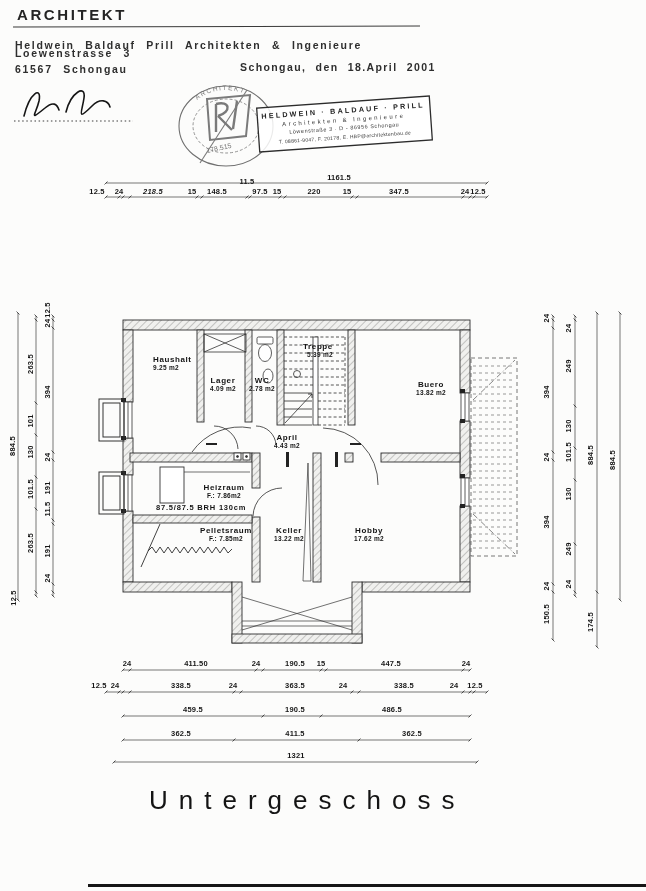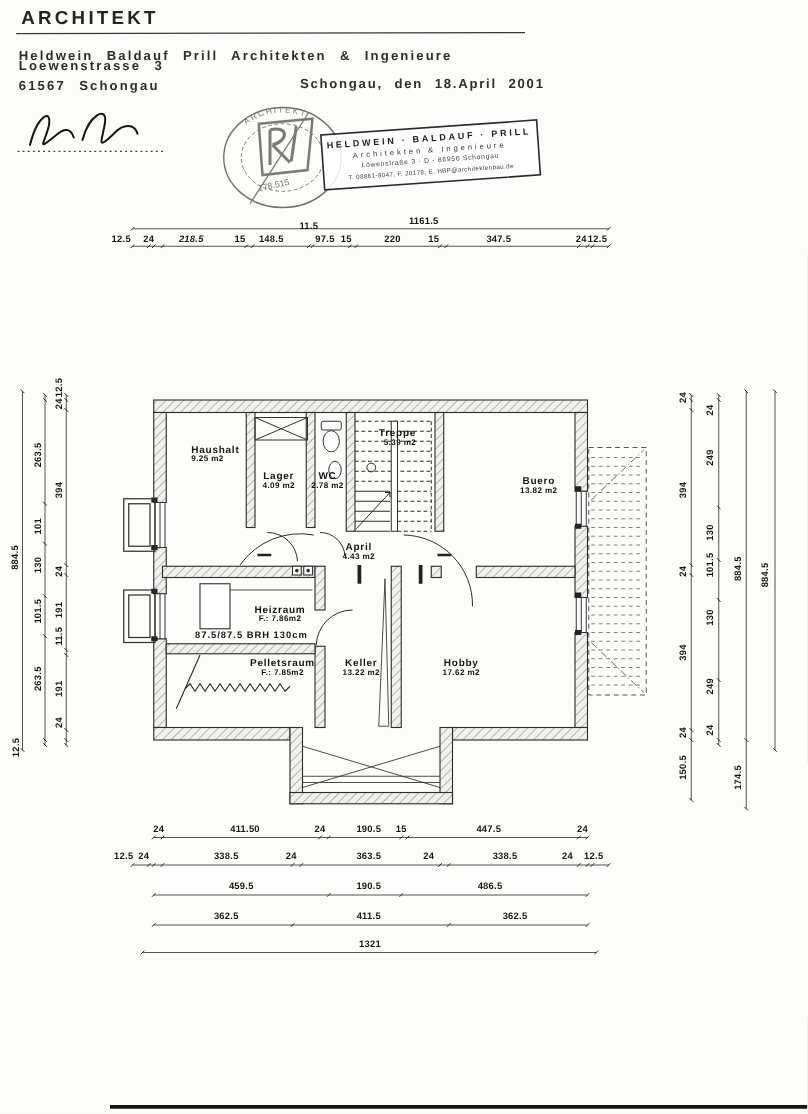--- a/index.html
+++ b/index.html
@@ -364,15 +364,16 @@
         <span class="rn">Keller</span>
         <span class="ra">13.22 m2</span>
       </div>
       <div class="room" style="left: 369px; top: 526px;">
         <span class="rn">Hobby</span>
         <span class="ra">17.62 m2</span>
       </div>
     </div>
   <div class="abs note">87.5/87.5  BRH 130cm</div>
 
+  <div class="abs title">Untergeschoss</div>
 
   <div class="abs scan-bottom"></div>
 </div>
 
 </body></html>

